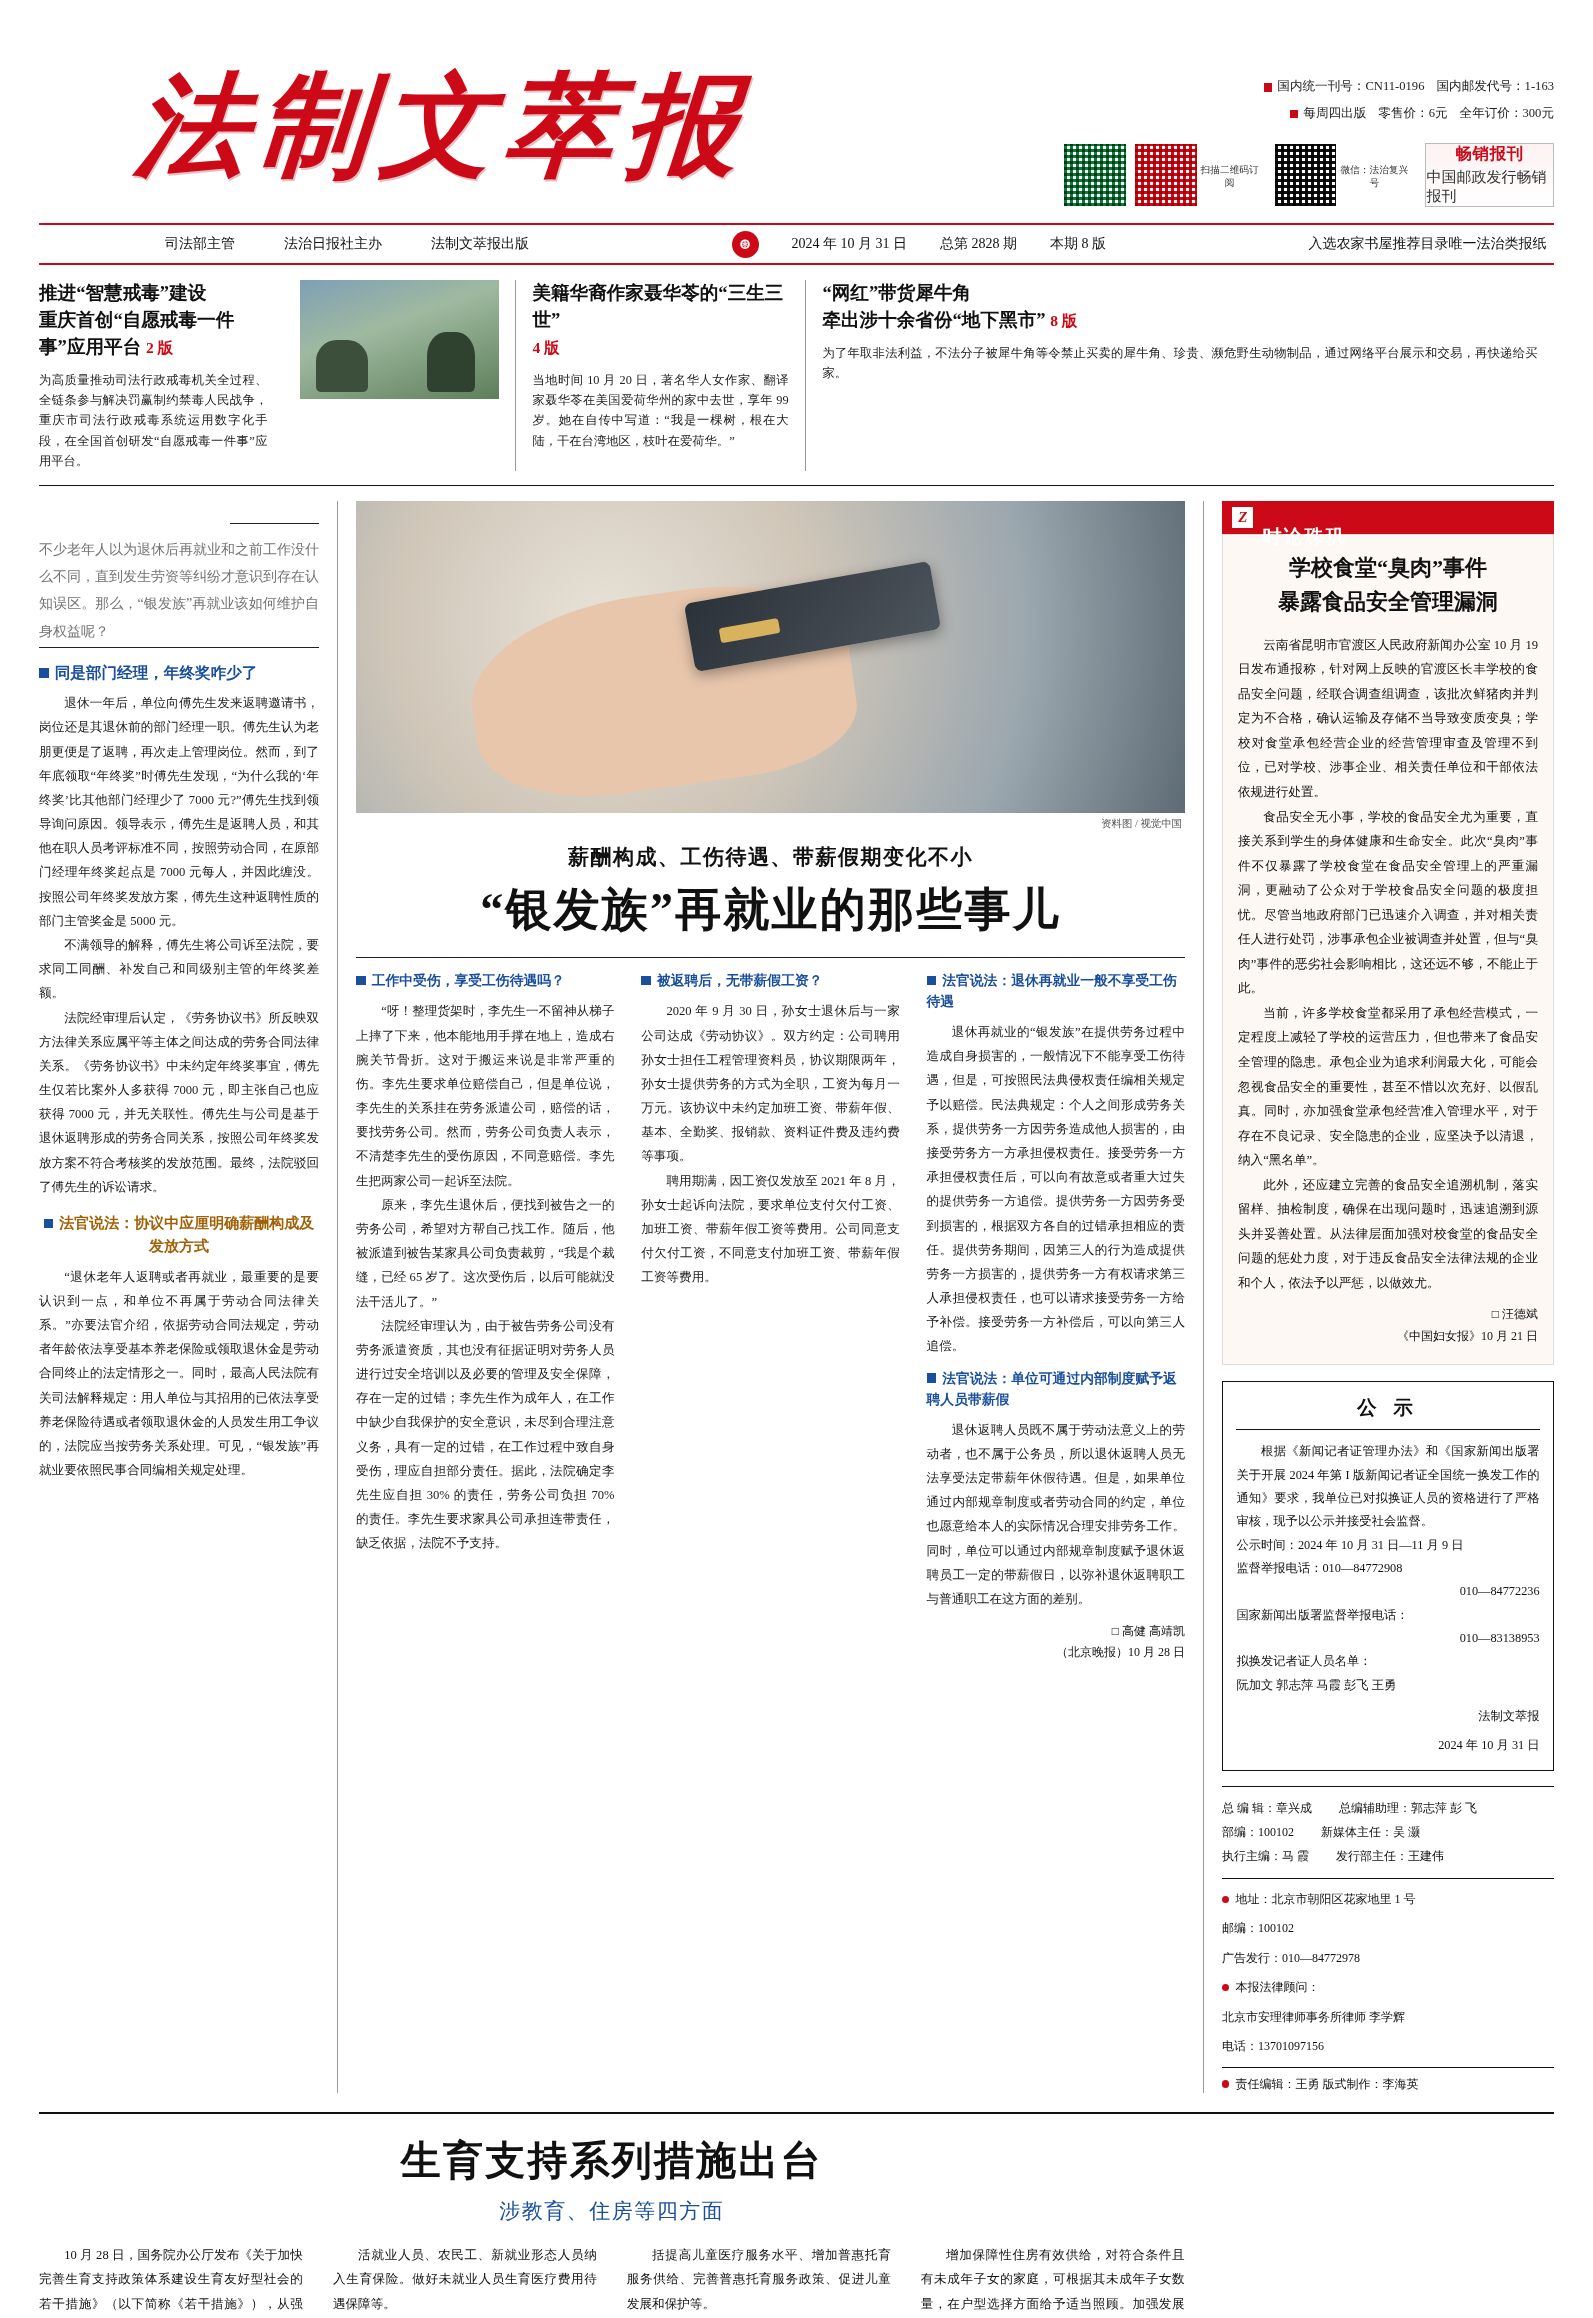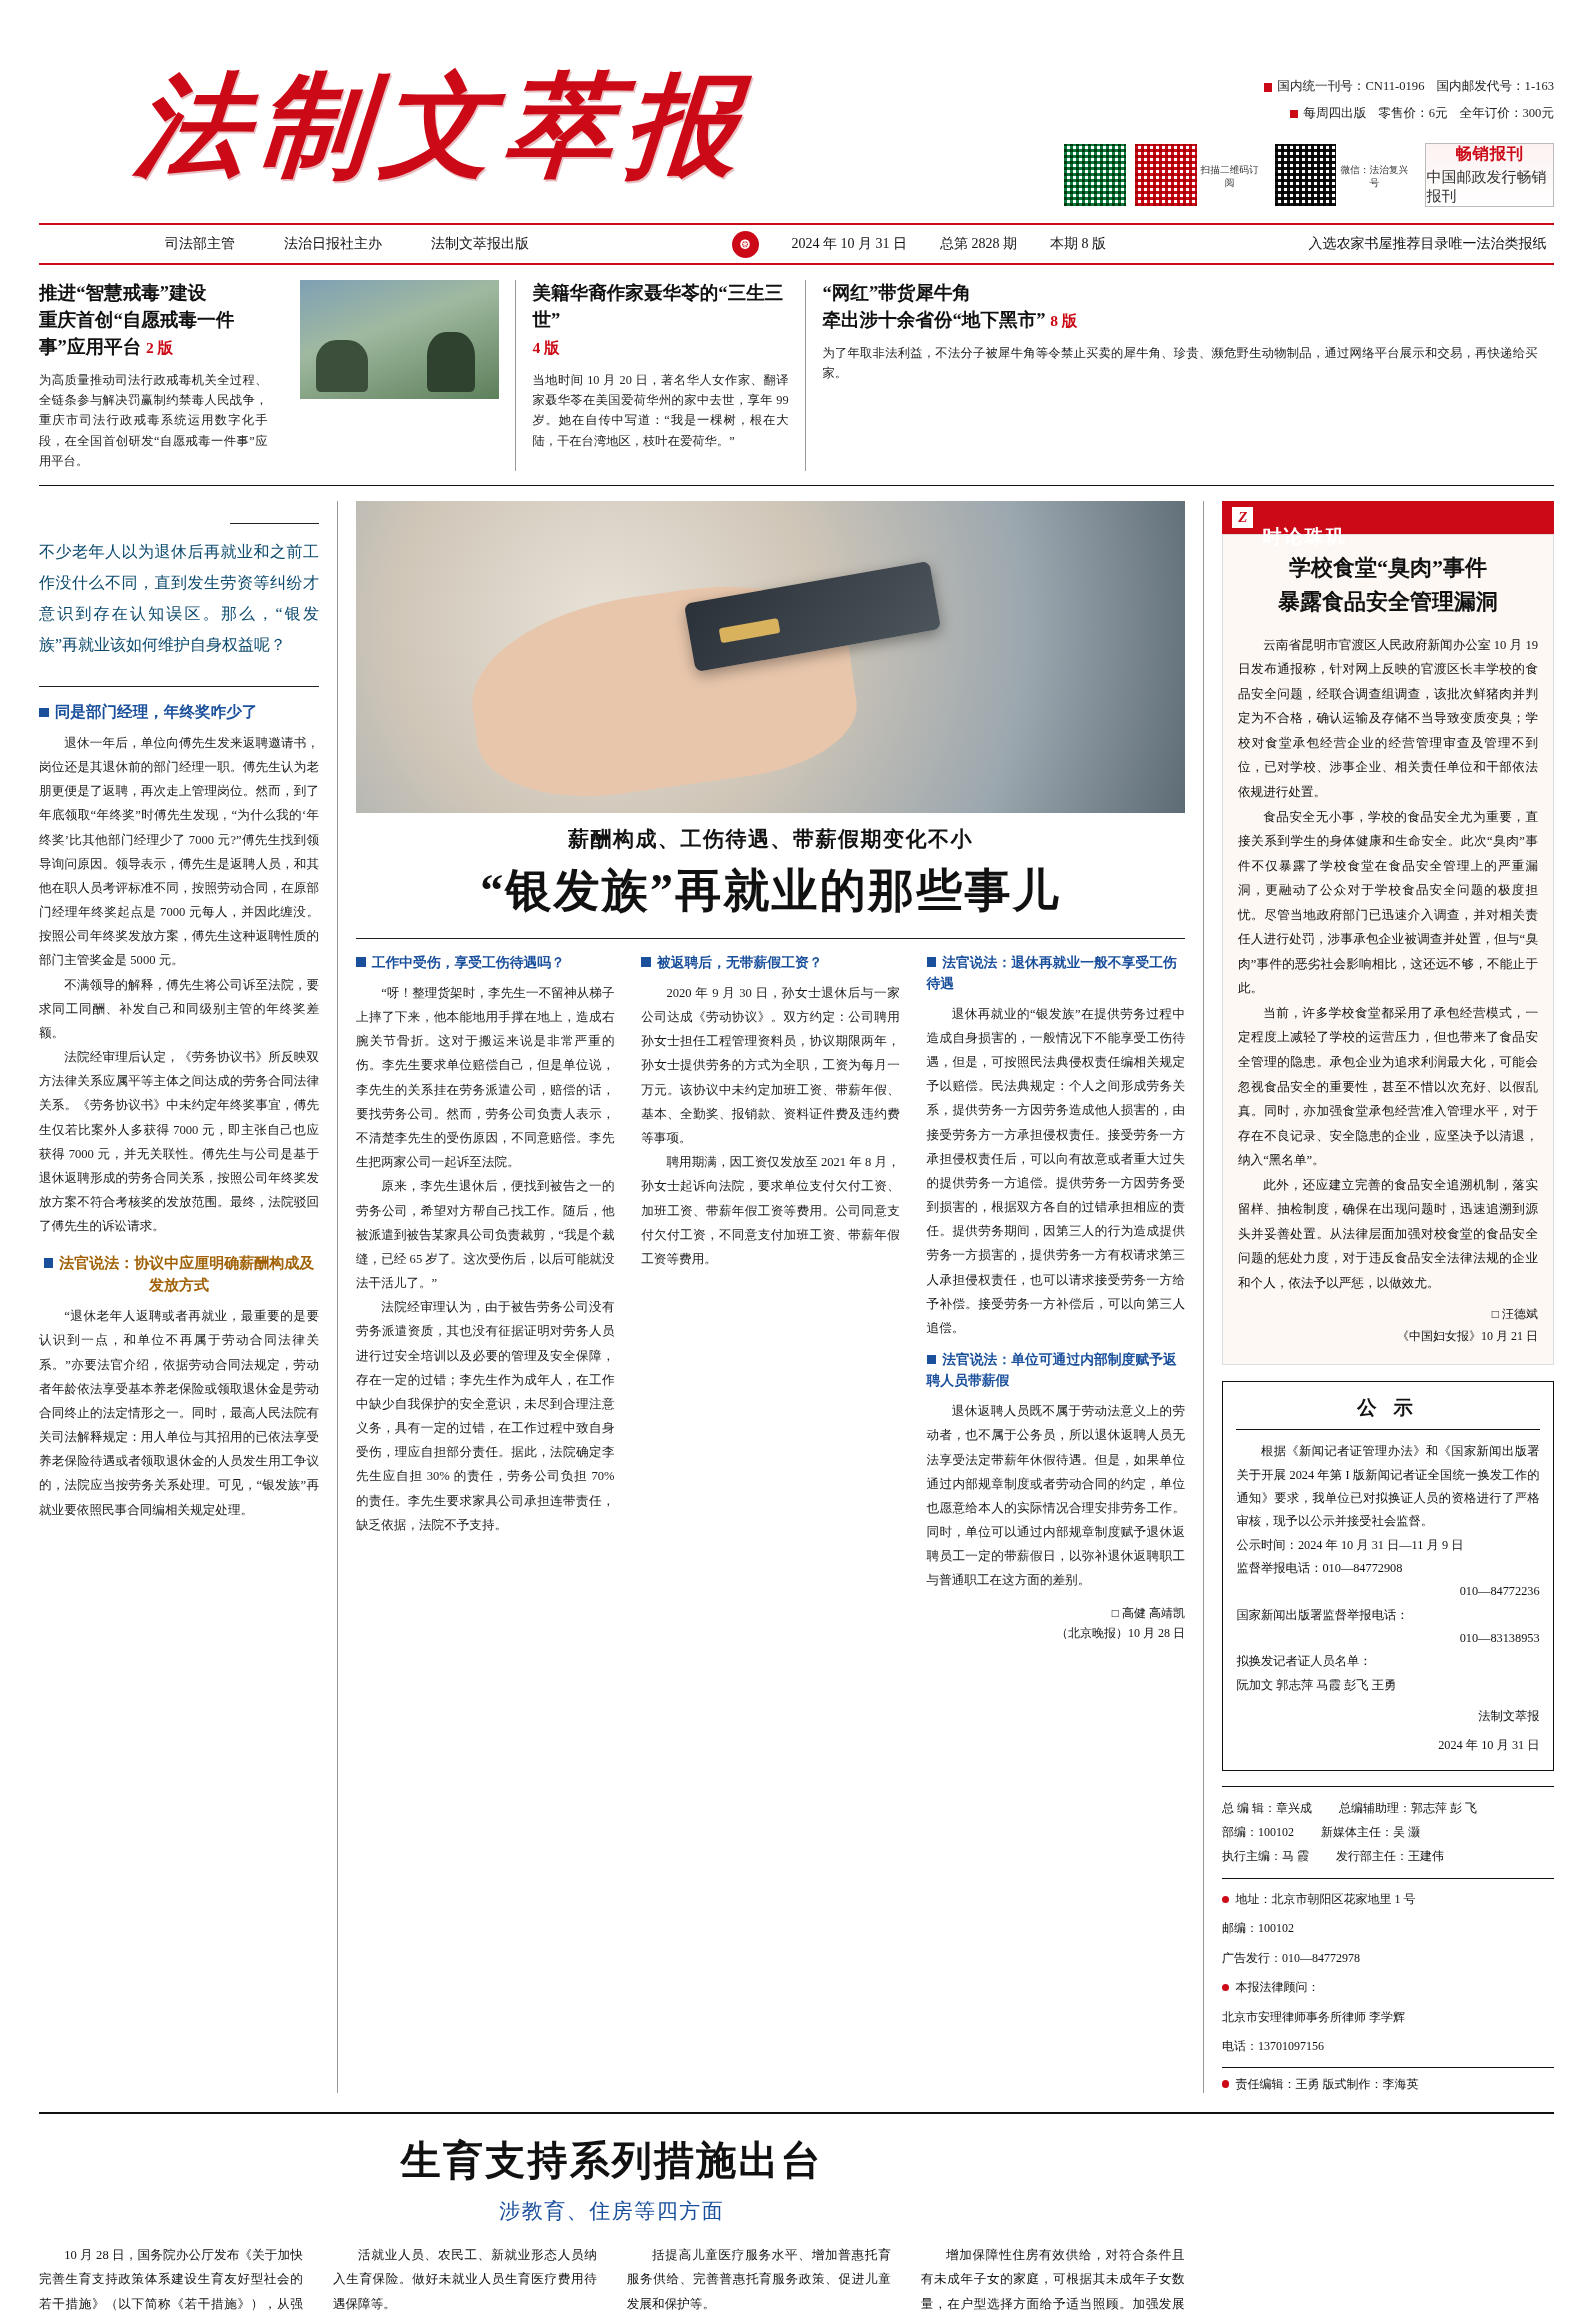--- a/index.html
+++ b/index.html
@@ -74,22 +74,22 @@
   .t3 { flex: 0 0 268px; border-left: 0.7px solid #999; }
   .t4 { flex: 1; border-left: 0.7px solid #999; }
 
   
   .main { display: flex; gap: 0; margin-top: 15px; }
   .col-left { flex: 0 0 298px; padding-right: 18px; }
   .col-center { flex: 1; padding: 0 18px; border-left: 0.7px solid #999; border-right: 0.7px solid #999; }
   .col-right { flex: 0 0 350px; padding-left: 18px; }
 
   
-  .lead-intro { font-size: 16px; line-height: 1.95; text-align: justify; color: #0c4a6e; padding-top: 22px;
-     border-bottom: 1.5px solid #222; padding-bottom: 26px; }
+  .lead-intro { font-size: 14px; line-height: 1.95; text-align: justify; color: #737373; padding-top: 22px;
+     border-bottom: 1.5px solid #222; padding-bottom: 2px; }
   .lead-intro .dashline { width: 89px; border-top: 1.5px solid #222; margin: 0 0 12px auto; }
   .sub-h { font-size: 15.6px; font-weight: bold; color: #1a4f9c; margin: 15px 0 7.4px; }
   .sub-h2 { font-size: 15px; font-weight: bold; color: #a16207; margin: 13.4px 0 7.4px; line-height:1.5;text-align:center; }
   .body-t { font-size: 12.6px; line-height: 1.92; text-align: justify; text-indent: 2em; color: #1a1a1a; }
   .blue-mark { display:inline-block; width:9.7px; height:9.7px; background:#1a4f9c; margin-right:6px; }
 
   
   .hero-img { width: 100%; height: 312px; background:
       radial-gradient(circle at 30% 40%, #e8e2d8 0%, #cfc6b8 35%, #9aa6ae 70%, #5d6b74 100%);
       position: relative; overflow: hidden; }
@@ -229,20 +229,21 @@
       <div class="body-t">法院经审理后认定，《劳务协议书》所反映双方法律关系应属平等主体之间达成的劳务合同法律关系。《劳务协议书》中未约定年终奖事宜，傅先生仅若比案外人多获得 7000 元，即主张自己也应获得 7000 元，并无关联性。傅先生与公司是基于退休返聘形成的劳务合同关系，按照公司年终奖发放方案不符合考核奖的发放范围。最终，法院驳回了傅先生的诉讼请求。</div>
       <div class="sub-h2"><span class="blue-mark"></span><span>法官说法：协议中应厘明确薪酬构成及发放方式</span></div>
       <div class="body-t">“退休老年人返聘或者再就业，最重要的是要认识到一点，和单位不再属于劳动合同法律关系。”亦要法官介绍，依据劳动合同法规定，劳动者年龄依法享受基本养老保险或领取退休金是劳动合同终止的法定情形之一。同时，最高人民法院有关司法解释规定：用人单位与其招用的已依法享受养老保险待遇或者领取退休金的人员发生用工争议的，法院应当按劳务关系处理。可见，“银发族”再就业要依照民事合同编相关规定处理。</div>
     </div>
 
     <div class="col-center">
       <div class="hero-img">
         <div class="hero-hand"></div>
         <div class="hero-card"></div>
       </div>
+      <div class="hero-cap">资料图 / 视觉中国</div>
       <div class="kicker">薪酬构成、工伤待遇、带薪假期变化不小</div>
       <div class="headline">“银发族”再就业的那些事儿</div>
 
       <div class="triple">
         <div class="tc">
           <div class="tcol-h"><span class="blue-mark"></span><span>工作中受伤，享受工伤待遇吗？</span></div>
           <div class="body-t">“呀！整理货架时，李先生一不留神从梯子上摔了下来，他本能地用手撑在地上，造成右腕关节骨折。这对于搬运来说是非常严重的伤。李先生要求单位赔偿自己，但是单位说，李先生的关系挂在劳务派遣公司，赔偿的话，要找劳务公司。然而，劳务公司负责人表示，不清楚李先生的受伤原因，不同意赔偿。李先生把两家公司一起诉至法院。</div>
           <div class="body-t">原来，李先生退休后，便找到被告之一的劳务公司，希望对方帮自己找工作。随后，他被派遣到被告某家具公司负责裁剪，“我是个裁缝，已经 65 岁了。这次受伤后，以后可能就没法干活儿了。”</div>
           <div class="body-t">法院经审理认为，由于被告劳务公司没有劳务派遣资质，其也没有征据证明对劳务人员进行过安全培训以及必要的管理及安全保障，存在一定的过错；李先生作为成年人，在工作中缺少自我保护的安全意识，未尽到合理注意义务，具有一定的过错，在工作过程中致自身受伤，理应自担部分责任。据此，法院确定李先生应自担 30% 的责任，劳务公司负担 70% 的责任。李先生要求家具公司承担连带责任，缺乏依据，法院不予支持。</div>
         </div>

